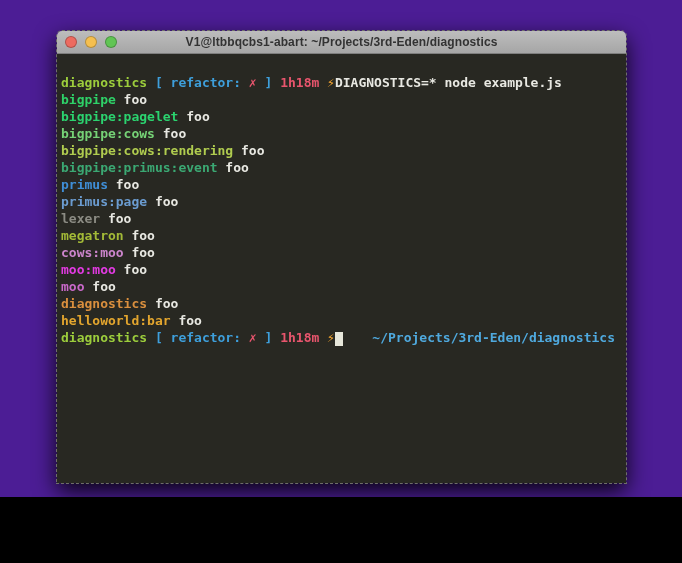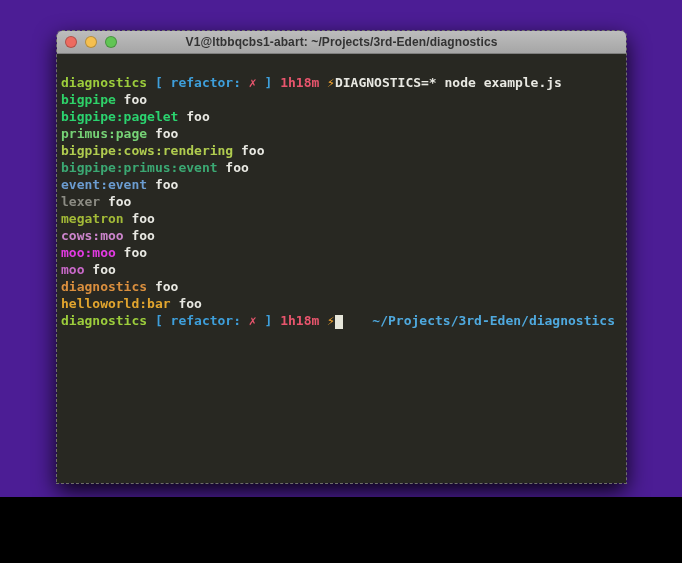--- a/index.html
+++ b/index.html
@@ -102,24 +102,25 @@
         <span class="light" id="light-close" style="background: rgb(237, 107, 96);"></span>
         <span class="light" id="light-min" style="background: rgb(245, 191, 79);"></span>
         <span class="light" id="light-zoom" style="background: rgb(97, 197, 84);"></span>
       </div>
       <div class="title">V1@ltbbqcbs1-abart: ~/Projects/3rd-Eden/diagnostics</div>
     </div>
     <div class="screen">
         <div class="line"><span class="line-left"><span style="color: rgb(156, 205, 60);">diagnostics</span><span style="color: rgb(62, 159, 219);"> [ refactor: </span><span style="color: rgb(232, 85, 109);">✗</span><span style="color: rgb(62, 159, 219);"> ]</span><span style="color: rgb(232, 85, 109);"> 1h18m</span><span style="color: rgb(242, 164, 47);"> ⚡</span><span style="color: rgb(232, 232, 226);">DIAGNOSTICS=* node example.js</span></span></div>
         <div class="line"><span class="line-left"><span style="color: rgb(46, 209, 104);">bigpipe</span><span style="color: rgb(232, 232, 226);"> foo</span></span></div>
         <div class="line"><span class="line-left"><span style="color: rgb(43, 211, 111);">bigpipe:pagelet</span><span style="color: rgb(232, 232, 226);"> foo</span></span></div>
-        <div class="line"><span class="line-left"><span style="color: rgb(118, 210, 118);">primus:page</span><span style="color: rgb(232, 232, 226);"> foo</span></span></div>
+        <div class="line"><span class="line-left"><span style="color: rgb(118, 210, 118);">bigpipe:cows</span><span style="color: rgb(232, 232, 226);"> foo</span></span></div>
         <div class="line"><span class="line-left"><span style="color: rgb(176, 204, 79);">bigpipe:cows:rendering</span><span style="color: rgb(232, 232, 226);"> foo</span></span></div>
         <div class="line"><span class="line-left"><span style="color: rgb(59, 168, 115);">bigpipe:primus:event</span><span style="color: rgb(232, 232, 226);"> foo</span></span></div>
-        <div class="line"><span class="line-left"><span style="color: rgb(107, 156, 208);">event:event</span><span style="color: rgb(232, 232, 226);"> foo</span></span></div>
+        <div class="line"><span class="line-left"><span style="color: rgb(63, 142, 214);">primus</span><span style="color: rgb(232, 232, 226);"> foo</span></span></div>
+        <div class="line"><span class="line-left"><span style="color: rgb(107, 156, 208);">primus:page</span><span style="color: rgb(232, 232, 226);"> foo</span></span></div>
         <div class="line"><span class="line-left"><span style="color: rgb(139, 139, 131);">lexer</span><span style="color: rgb(232, 232, 226);"> foo</span></span></div>
         <div class="line"><span class="line-left"><span style="color: rgb(163, 186, 55);">megatron</span><span style="color: rgb(232, 232, 226);"> foo</span></span></div>
         <div class="line"><span class="line-left"><span style="color: rgb(204, 133, 204);">cows:moo</span><span style="color: rgb(232, 232, 226);"> foo</span></span></div>
         <div class="line"><span class="line-left"><span style="color: rgb(226, 58, 226);">moo:moo</span><span style="color: rgb(232, 232, 226);"> foo</span></span></div>
         <div class="line"><span class="line-left"><span style="color: rgb(201, 105, 201);">moo</span><span style="color: rgb(232, 232, 226);"> foo</span></span></div>
         <div class="line"><span class="line-left"><span style="color: rgb(218, 143, 62);">diagnostics</span><span style="color: rgb(232, 232, 226);"> foo</span></span></div>
         <div class="line"><span class="line-left"><span style="color: rgb(226, 165, 46);">helloworld:bar</span><span style="color: rgb(232, 232, 226);"> foo</span></span></div>
         <div class="line"><span class="line-left"><span style="color: rgb(156, 205, 60);">diagnostics</span><span style="color: rgb(62, 159, 219);"> [ refactor: </span><span style="color: rgb(232, 85, 109);">✗</span><span style="color: rgb(62, 159, 219);"> ]</span><span style="color: rgb(232, 85, 109);"> 1h18m</span><span style="color: rgb(242, 164, 47);"> ⚡</span><span class="cursor" style="background: rgb(230, 230, 218);"></span></span><span class="line-right" style="color: rgb(79, 169, 222);">~/Projects/3rd-Eden/diagnostics</span></div>
       </div>
   </div>

